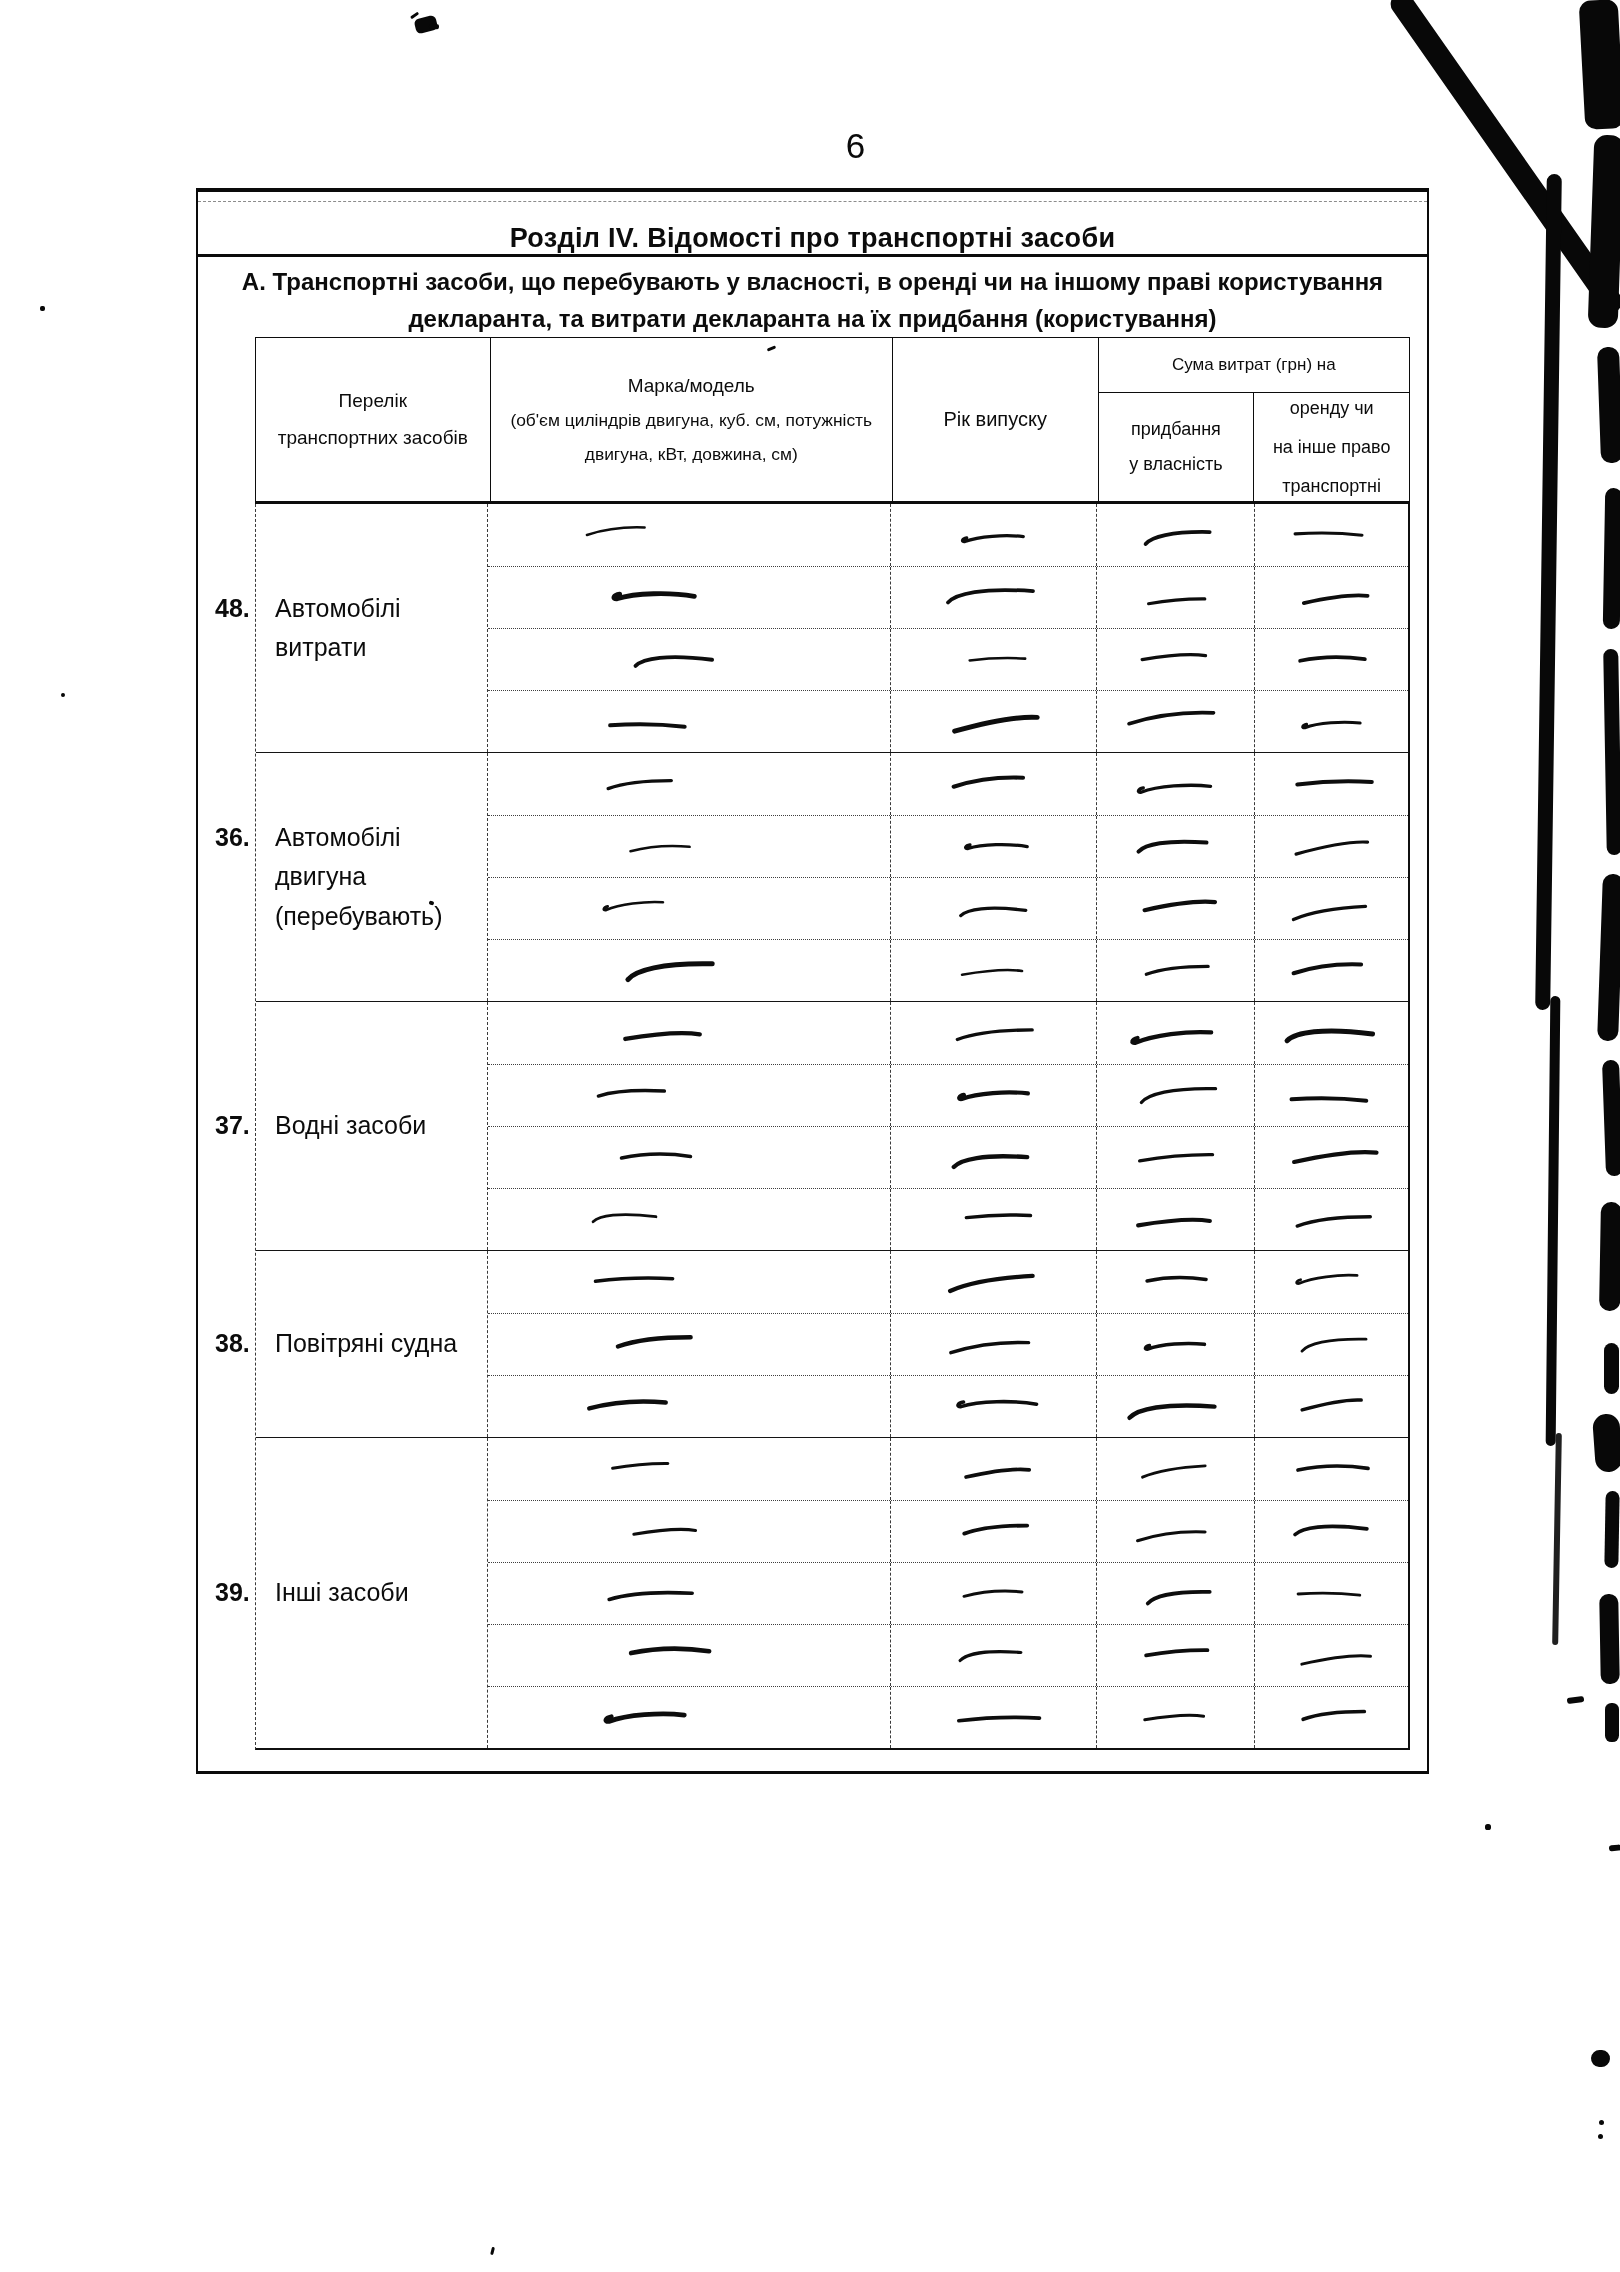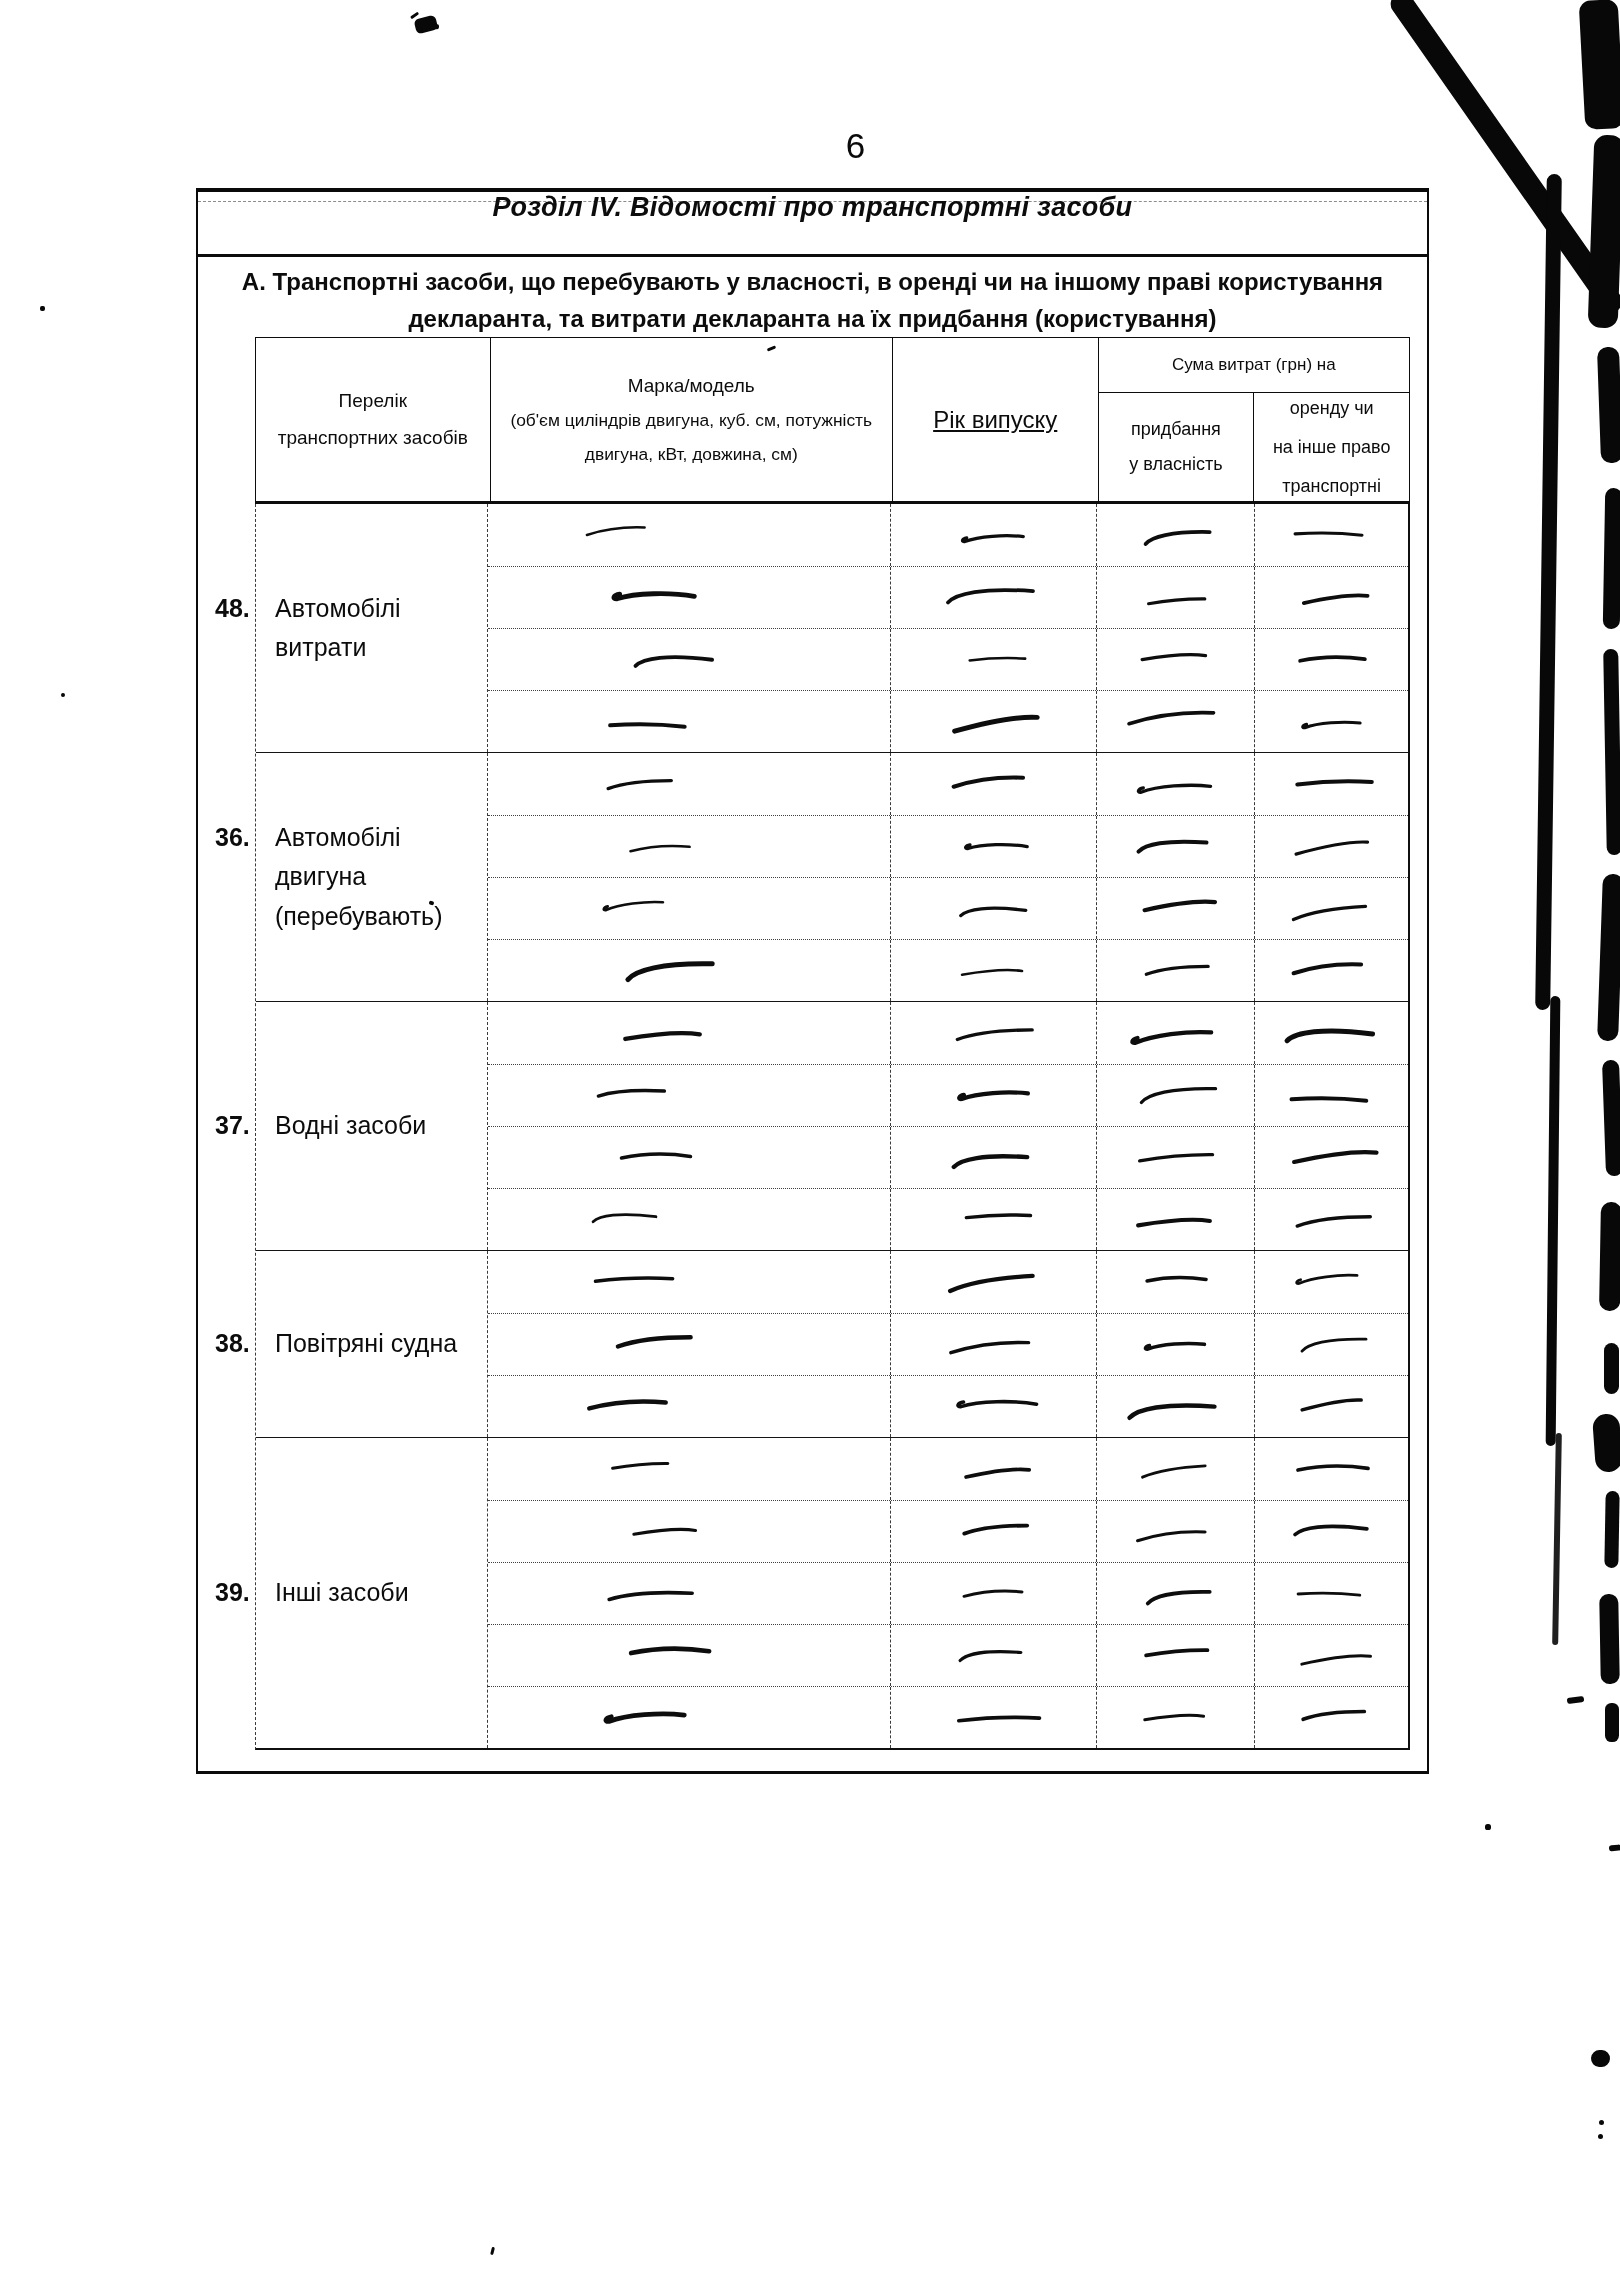--- a/index.html
+++ b/index.html
@@ -10,37 +10,37 @@
   .page-number{position:absolute;left:836px;top:126px;width:39px;text-align:center;
                font-size:35px;font-weight:400;color:#0a0a0a;}
 
   
   .form-box{position:absolute;left:196px;top:188px;width:1233px;height:1586px;
             border:2.6px solid #0a0a0a;border-top-width:4.5px;border-bottom-width:3.9px;
             box-sizing:border-box;background:#fff;}
   .faint-top-line{position:absolute;left:0;right:0;top:9px;border-top:1.3px dashed rgba(0,0,0,.45);}
 
   .title-band{position:absolute;left:0;right:0;top:0;height:62px;border-bottom:3.2px solid #0b0b0b;
-              display:flex;align-items:flex-start;justify-content:center;font-style:italic;}
+              display:flex;align-items:flex-end;justify-content:center;}
   .title{font-size:27px;font-weight:700;letter-spacing:0.3px;}
 
   .subtitle{position:absolute;left:0;right:0;top:71px;text-align:center;
             font-size:24px;font-weight:700;line-height:1.55;}
 
   
   .inner-table{position:absolute;left:57px;top:145px;width:1155px;box-sizing:border-box;}
 
   .thead{display:flex;height:167px;box-sizing:border-box;
          border:1.9px solid #0c0c0c;border-bottom-width:3.2px;font-weight:400;}
   .hc{box-sizing:border-box;display:flex;flex-direction:column;align-items:center;
       justify-content:center;text-align:center;}
   .hc-list{width:234px;font-size:19px;gap:15.4px;}
   .hc-brand{width:403px;border-left:1.9px solid #0c0c0c;font-size:19px;gap:13px;padding:6.4px 5.1px;}
   .hc-brand .sub{font-size:17.4px;}
-  .hc-year{width:206px;border-left:1.9px solid #0c0c0c;font-size:24px;text-decoration:underline;}
+  .hc-year{width:206px;border-left:1.9px solid #0c0c0c;font-size:20px;}
   .hc-sum{width:312px;border-left:1.9px solid #0c0c0c;padding:0;justify-content:flex-start;}
   .sum-top{height:55px;width:100%;display:flex;align-items:center;justify-content:center;
            font-size:17px;border-bottom:1.9px solid #0c0c0c;box-sizing:border-box;}
   .sum-bottom{flex:1;width:100%;display:flex;}
   .hc-purchase,.hc-rent{flex:1;display:flex;flex-direction:column;align-items:center;
            justify-content:center;font-size:18px;gap:14px;box-sizing:border-box;}
   .hc-rent{border-left:1.9px solid #0c0c0c;gap:18px;text-align:center;}
 
   .tbody{border-left:1.3px dashed #3a3a3a;border-right:2.6px solid #101010;
          border-bottom:2.6px solid #101010;box-sizing:border-box;}

